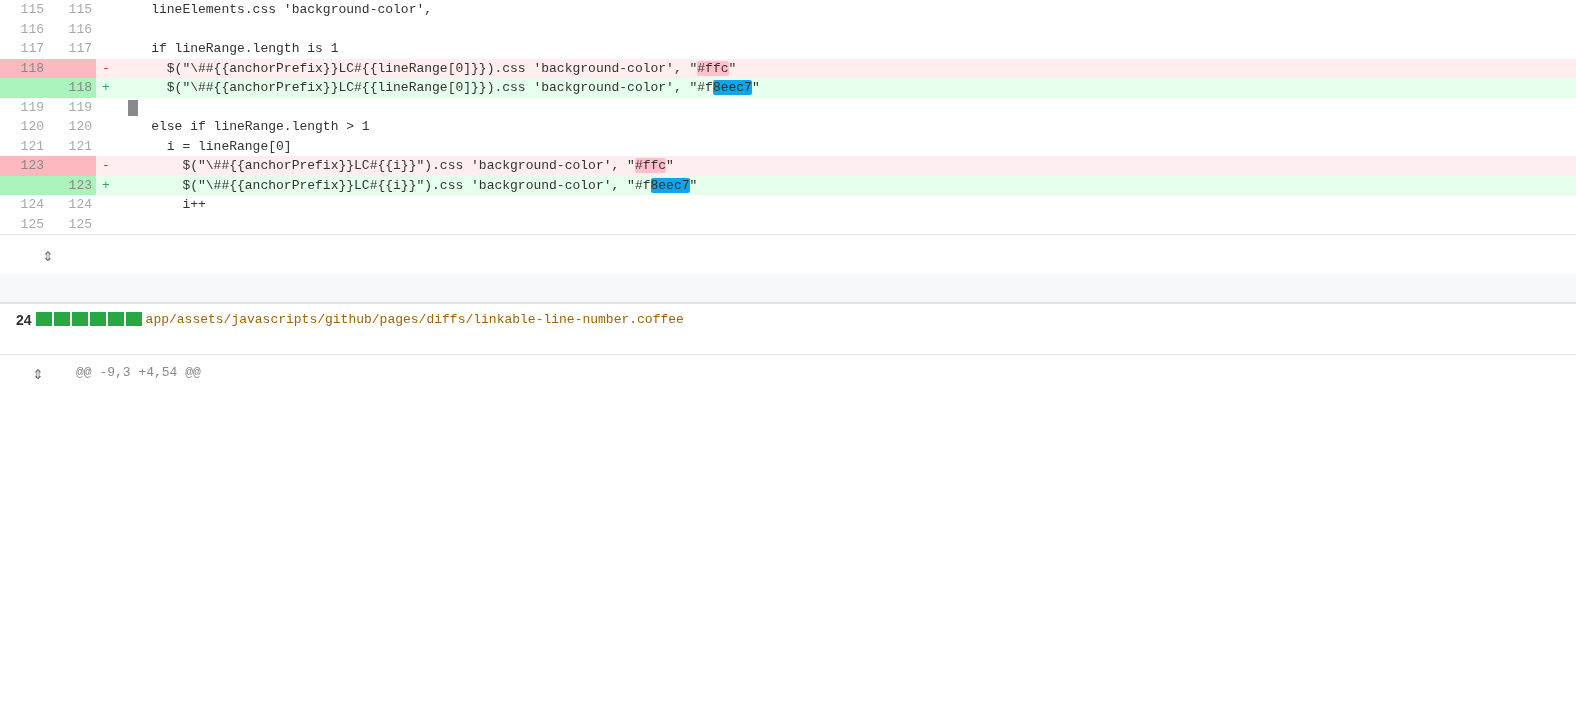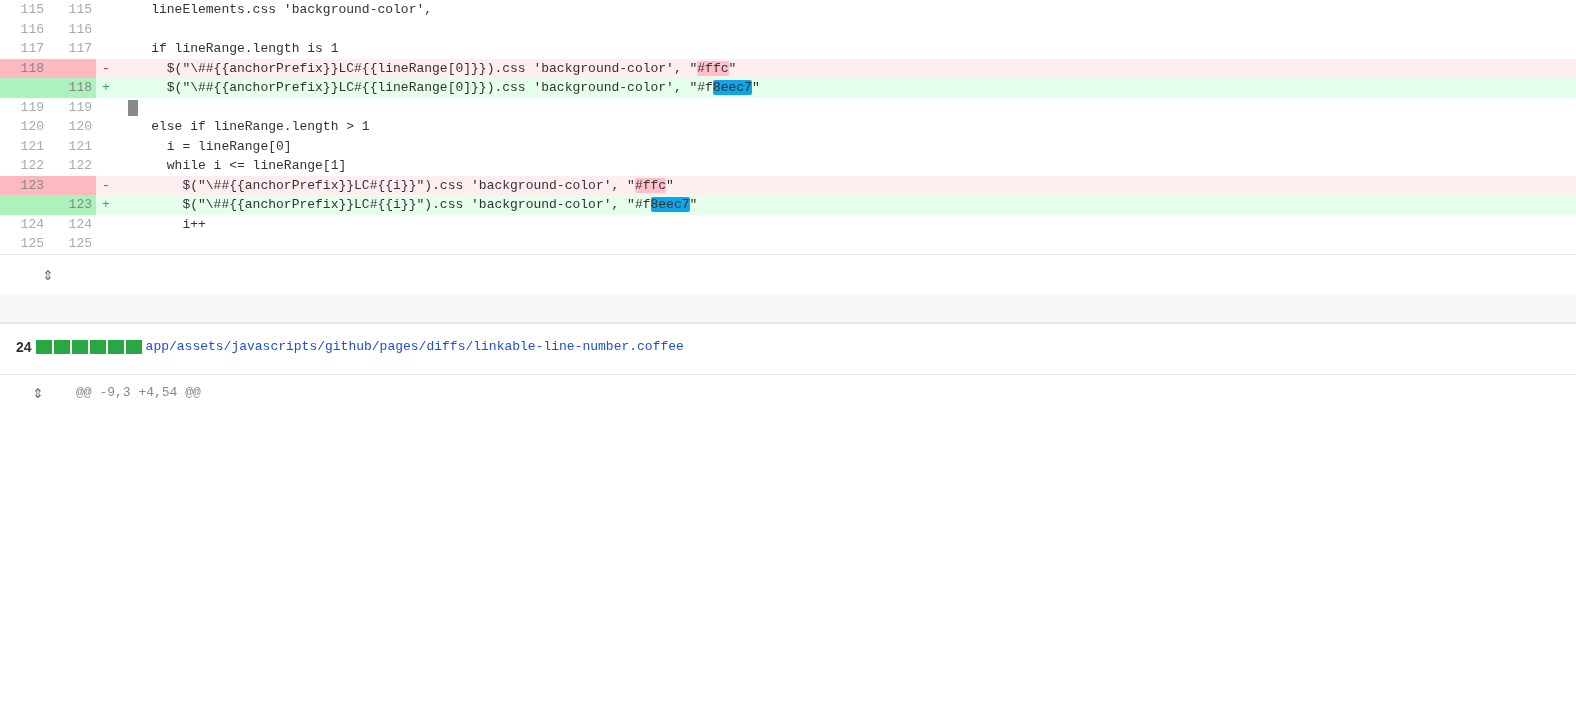--- a/index.html
+++ b/index.html
@@ -110,21 +110,20 @@
       height: 40px;
       width: 96px;
       color: #666;
       font-size: 18px;
       cursor: pointer;
     }
 
     
     .file-header {
       display: flex;
-      align-items: center;
       padding: 8px 16px;
       background: #fff;
       border-top: 2px solid #e1e4e8;
       font-size: 14px;
       font-family: 'Courier New', Courier, monospace;
       gap: 4px;
       min-height: 48px;
     }
 
     .file-num {
@@ -142,21 +141,21 @@
     .stat-block {
       width: 16px;
       height: 14px;
       background: #28a745;
       display: inline-block;
     }
 
     .file-path {
       font-family: 'Courier New', Courier, monospace;
       font-size: 13px;
-      color: #1d4ed8;
+      color: #a16207;
     }
 
     
     .hunk-header {
       display: flex;
       align-items: center;
       padding: 4px 8px;
       background: #fff;
       border-top: 1px solid #e1e4e8;
       min-height: 36px;
@@ -233,26 +232,20 @@
         <td class="line-code">    else if lineRange.length &gt; 1</td>
       </tr>
 
       <tr class="row-normal">
         <td class="line-num-old">121</td>
         <td class="line-num-new">121</td>
         <td class="line-marker"></td>
         <td class="line-code">      i = lineRange[0]</td>
       </tr>
 
-      <tr class="row-normal">
-        <td class="line-num-old">122</td>
-        <td class="line-num-new">122</td>
-        <td class="line-marker"></td>
-        <td class="line-code">      while i &lt;= lineRange[1]</td>
-      </tr>
 
       <tr class="row-deleted">
         <td class="line-num-old">123</td>
         <td class="line-num-new"></td>
         <td class="line-marker">-</td>
         <td class="line-code">        $("\##{{anchorPrefix}}LC#{{i}}").css 'background-color', "<span class="hl-red">#ffc</span>"</td>
       </tr>
 
       <tr class="row-added">
         <td class="line-num-old"></td>

